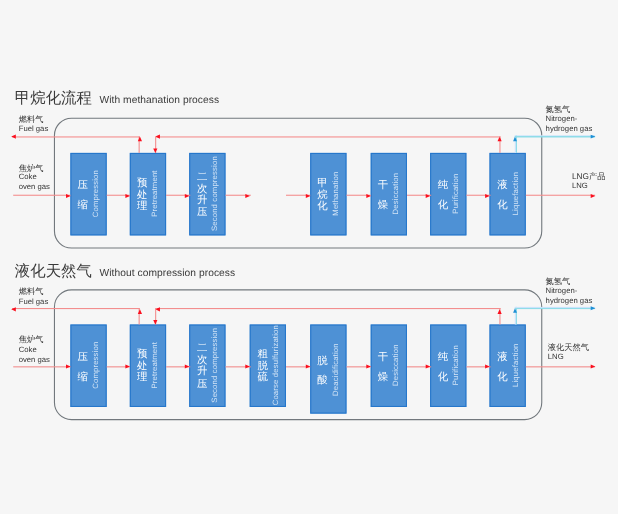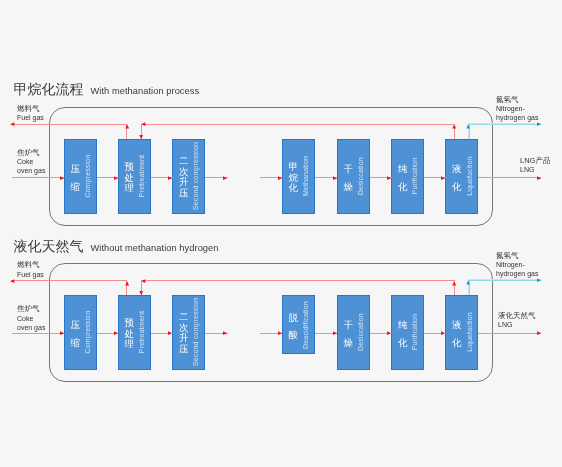--- a/index.html
+++ b/index.html
@@ -129,41 +129,47 @@
       <div class="en-wrap">
         <div class="en">Purification</div>
       </div>
     </div>
     <div class="pbox" style="left: 445px; top: 139px; width: 33px; height: 74.5px;">
       <div class="cn" style="line-height: 17.6px;">液化</div>
       <div class="en-wrap">
         <div class="en">Liquefaction</div>
       </div>
     </div>
-    <div class="row-title" style="left: 13.5px; top: 241px;"><span class="cn">液化天然气</span><span class="en">Without methanation hydrogen</span></div>
+    <div class="row-title" style="left: 13.5px; top: 241px;"><span class="cn">液化天然气</span><span class="en">Without compression process</span></div>
     <div class="container-box" style="left: 48.6px; top: 262.6px; width: 444px; height: 119.9px;"></div>
     <div class="pbox" style="left: 63.5px; top: 295px; width: 33px; height: 74.5px;">
       <div class="cn" style="line-height: 17.6px;">压缩</div>
       <div class="en-wrap">
         <div class="en">Compression</div>
       </div>
     </div>
     <div class="pbox" style="left: 117.5px; top: 295px; width: 33px; height: 74.5px;">
       <div class="cn">预处理</div>
       <div class="en-wrap">
         <div class="en">Pretreatment</div>
       </div>
     </div>
     <div class="pbox" style="left: 172px; top: 295px; width: 33px; height: 74.5px;">
       <div class="cn">二次升压</div>
       <div class="en-wrap">
         <div class="en">Second compression</div>
       </div>
     </div>
-    <div class="pbox" style="left: 281.5px; top: 295px; width: 33px; height: 59px;">
+    <div class="pbox" style="left: 227px; top: 295px; width: 33px; height: 74.5px;">
+      <div class="cn">粗脱硫</div>
+      <div class="en-wrap">
+        <div class="en">Coarse desulfurization</div>
+      </div>
+    </div>
+    <div class="pbox" style="left: 281.5px; top: 295px; width: 33px; height: 81px;">
       <div class="cn" style="line-height: 17.6px;">脱酸</div>
       <div class="en-wrap">
         <div class="en">Deacidification</div>
       </div>
     </div>
     <div class="pbox" style="left: 336.5px; top: 295px; width: 33px; height: 74.5px;">
       <div class="cn" style="line-height: 17.6px;">干燥</div>
       <div class="en-wrap">
         <div class="en">Desiccation</div>
       </div>

